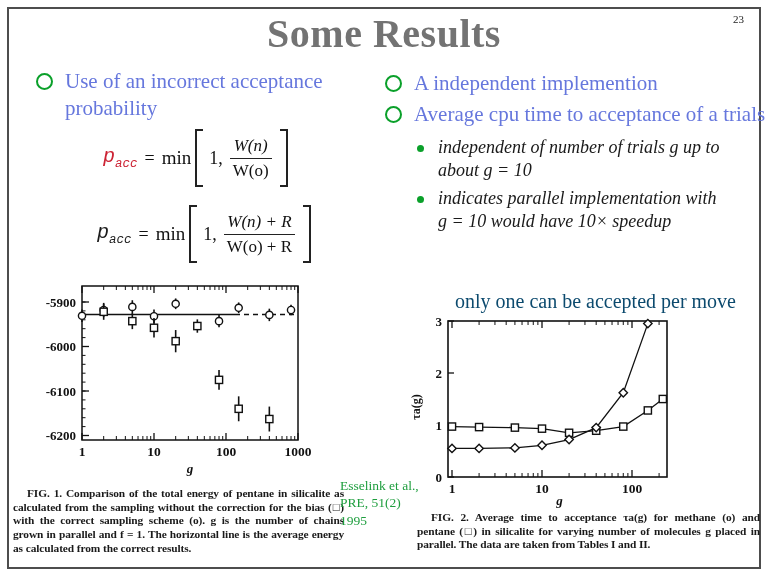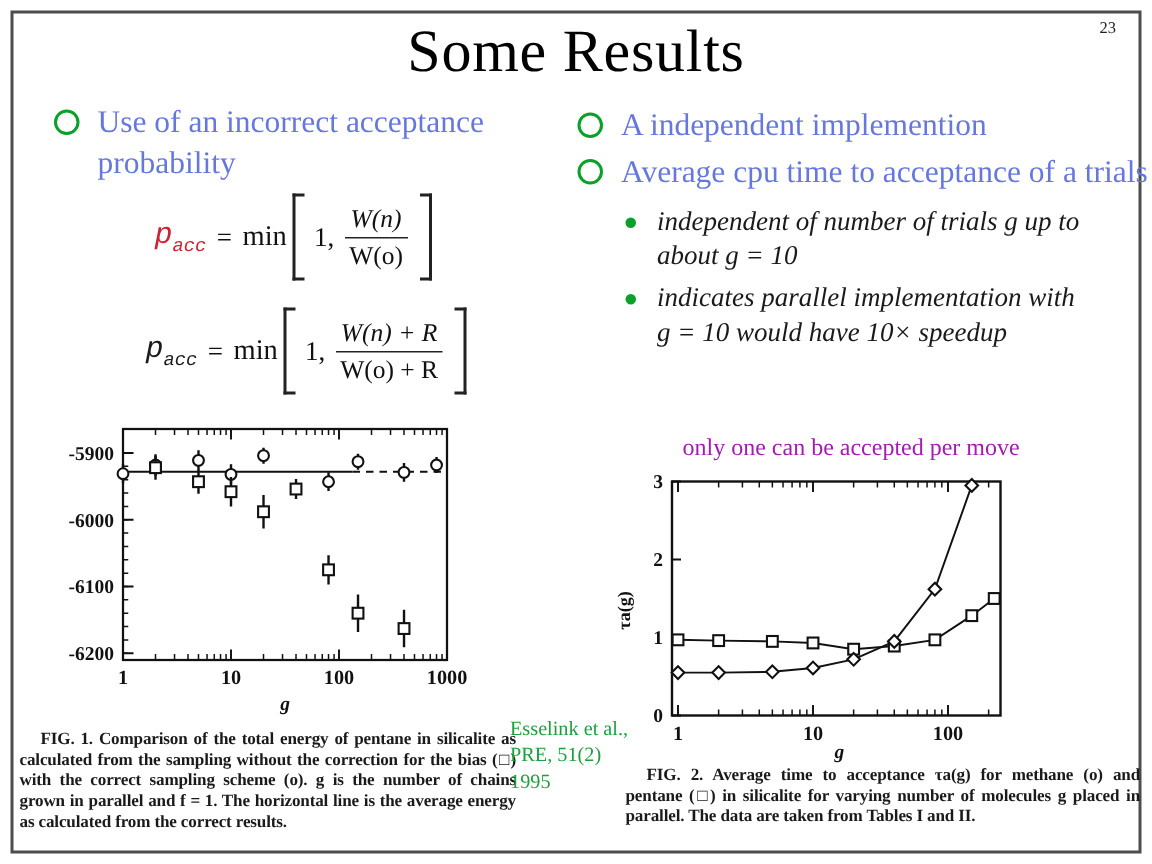--- a/index.html
+++ b/index.html
@@ -1,20 +1,20 @@
 <!DOCTYPE html>
 <html><head>
 <meta charset="utf-8">
 <style>
   html,body{margin:0;padding:0;background:#fff;}
   .slide{position:relative;width:768px;height:576px;background:#fff;overflow:hidden;
          font-family:"Liberation Serif","DejaVu Serif",serif;color:#111;}
   .frame{position:absolute;left:7px;top:7px;right:7px;bottom:7px;border:2px solid #4d4d4d;}
   .title{position:absolute;left:0;right:0;top:10px;text-align:center;
-         font-size:40px;color:#000000;font-weight:400;letter-spacing:0.5px;}
+         font-size:40px;color:#737373;font-weight:700;letter-spacing:0.5px;}
   .pagenum{position:absolute;right:24px;top:13px;font-size:11px;color:#222;}
 
   .bullet{position:absolute;display:flex;gap:12px;align-items:flex-start;}
   .ring{width:13px;height:13px;border:2.5px solid #0aa02a;border-radius:50%;
         background:#fff;flex:0 0 auto;margin-top:5px;}
   .btxt{font-size:21px;color:#6677dd;line-height:1.28;white-space:pre-line;}
   .nowrap{white-space:nowrap;}
 
   .formula{position:absolute;display:flex;align-items:center;font-size:19px;}
   .pacc{font-style:italic;font-size:20px;font-family:Liberation Mono, monospace;}
@@ -28,21 +28,21 @@
   .rbr{border-right:2px solid #222;border-top:2px solid #222;border-bottom:2px solid #222;margin-left:4px;}
   .one{font-size:18px;margin:0 3px 0 6px;}
   .frac{display:inline-block;text-align:center;padding:0 4px;}
   .frac .num{display:block;font-style:italic;font-size:17px;padding:1px 3px 2px;}
   .frac .den{display:block;font-size:17px;border-top:1.6px solid #222;padding:2px 3px 1px;}
 
   .subitem{display:flex;gap:14px;align-items:flex-start;margin-bottom:5px;}
   .dot{width:7px;height:7px;border-radius:50%;background:#0aa02a;flex:0 0 auto;margin-top:9px;}
   .stxt{font-size:18px;font-style:italic;color:#1a1a1a;line-height:1.27;white-space:pre-line;}
   .subwrap{position:absolute;left:417px;top:136px;width:352px;}
-  .greennote{position:absolute;left:455px;top:290px;font-size:16px;color:#a21caf;}
+  .greennote{position:absolute;left:455px;top:290px;font-size:20px;color:#0c4a6e;}
 
   .caption{position:absolute;font-size:11.4px;font-weight:bold;color:#1a1a1a;
            line-height:1.2;text-align:justify;text-indent:14px;letter-spacing:-0.1px;}
   .cap1{left:13px;top:487px;width:331px;}
   .cap2{left:417px;top:511px;width:343px;}
   .citation{position:absolute;left:340px;top:477px;width:80px;font-size:13.5px;
             color:#1e9e3e;line-height:1.28;white-space:pre-line;}
   .figsvg{position:absolute;}
   #fig1{left:15px;top:283px;}
   #fig2{left:405px;top:311px;}

